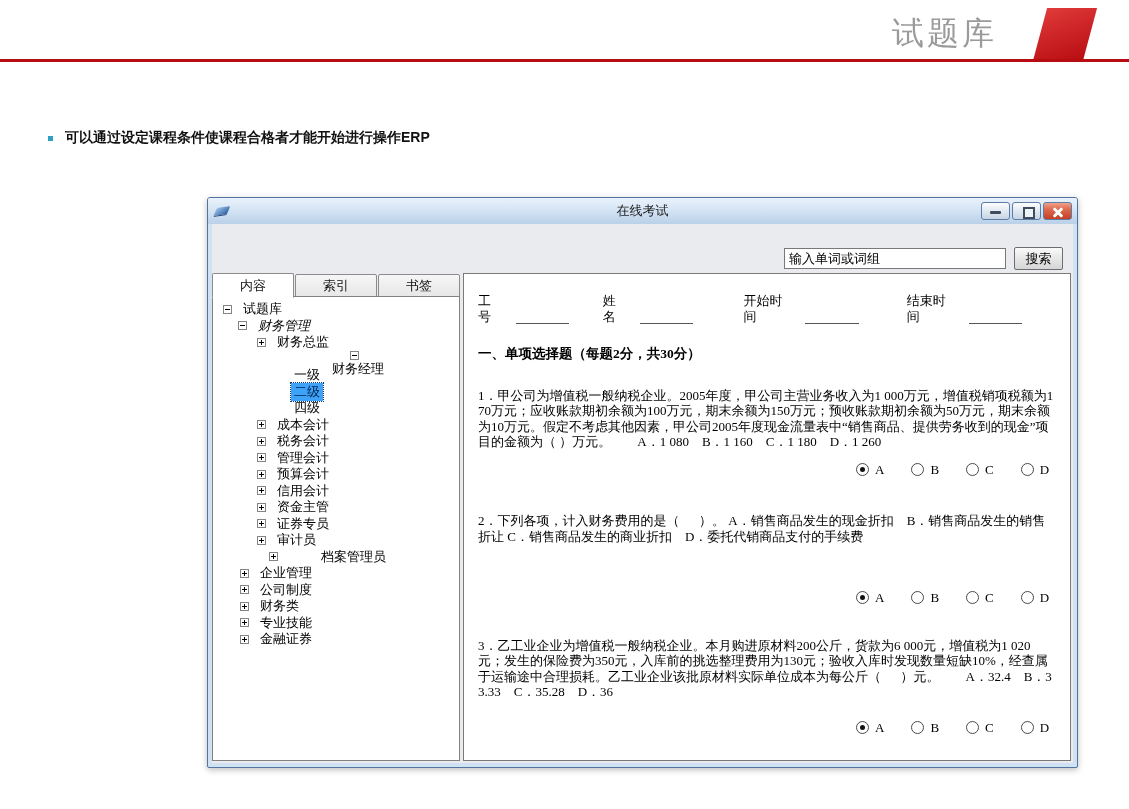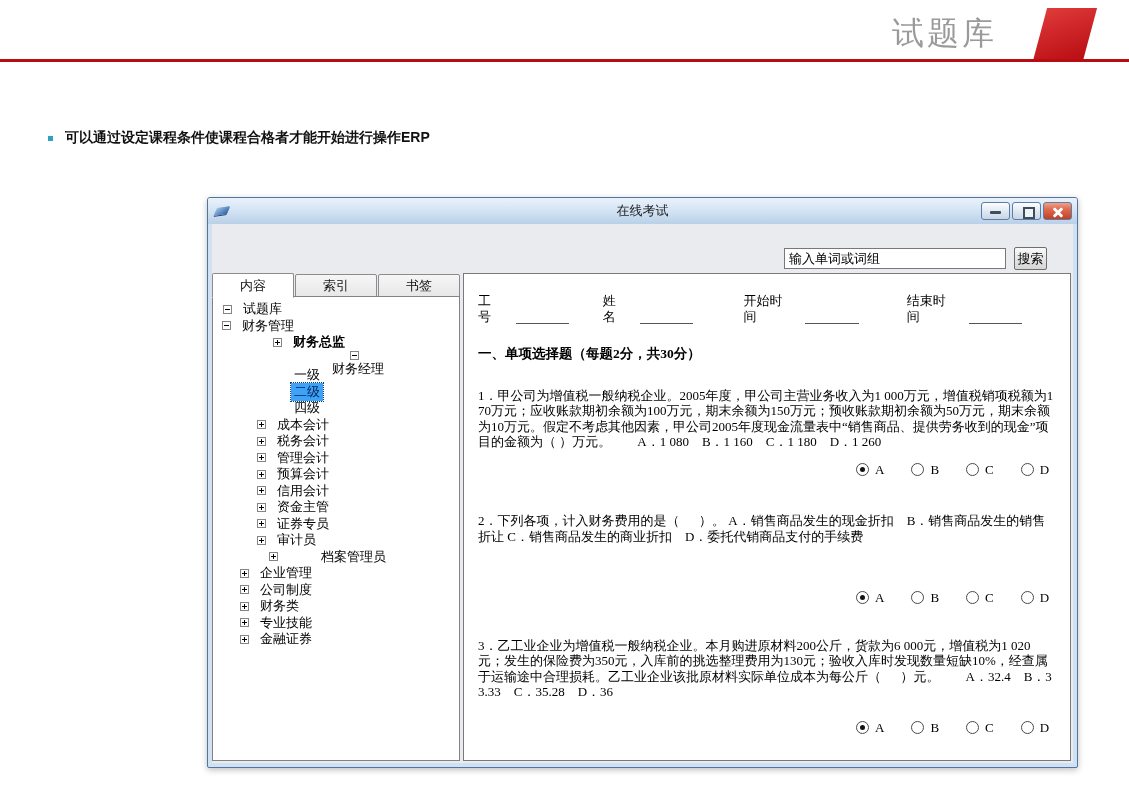--- a/index.html
+++ b/index.html
@@ -42,21 +42,21 @@
                      background:#fff; border-radius:1px; }
   .wbtn.close:before { transform:rotate(45deg); }
   .wbtn.close:after { transform:rotate(-45deg); }
 
   .win-inner { position:absolute; left:4px; right:4px; top:26px; bottom:4px; background:#e9ebee; }
 
   
   .search-input { position:absolute; top:24px; left:572px; width:222px; height:21px;
                   border:1px solid #787878; background:#fff; font-size:13px; padding:0 4px;
                   font-family:"Liberation Sans", sans-serif; color:#000; }
-  .search-btn { position:absolute; top:23px; left:802px; width:33px; height:23px;
+  .search-btn { position:absolute; top:23px; left:802px; width:49px; height:23px;
                 border:1px solid #6e6e6e; border-radius:2px; font-size:13px;
                 background:linear-gradient(#fafafa,#e8e8e8 45%,#d6d6d6); cursor:pointer; }
 
   
   .tabs { position:absolute; left:0; top:49px; height:24px; display:flex; }
   .tab { width:82px; height:36px; margin-top:1px; border:1px solid #8c8c8c; border-radius:2px 2px 0 0;
          font-size:13px; text-align:center; line-height:21px; cursor:pointer;
          background:linear-gradient(#f6f6f6,#dedede); color:#111; margin-right:1px; }
   .tab.active { background:#fff; height:25px; margin-top:0; line-height:24px; border-bottom:1px solid #fff; z-index:3; }
 
@@ -141,25 +141,25 @@
         <div class="tab">索引</div>
         <div class="tab">书签</div>
       </div>
 
       <div class="tree-panel">
         <div class="tree">
             <div class="tree-row" style="padding-left: 10px;">
     <span class="ebox"></span>
     <span class="tree-label">试题库</span>
   </div>
-            <div class="tree-row" style="padding-left: 9px;">
+            <div class="tree-row" style="padding-left: 25px; font-style: italic;">
     <span class="ebox"></span>
     <span class="tree-label">财务管理</span>
   </div>
-            <div class="tree-row" style="padding-left: 60px; font-weight: bold;">
+            <div class="tree-row" style="padding-left: 44px;">
     <span class="ebox plus"></span>
     <span class="tree-label">财务总监</span>
   </div>
             <div class="tree-row" style="padding-left: 44px; flex-direction: column;">
     <span class="ebox"></span>
     <span class="tree-label">财务经理</span>
   </div>
             <div class="tree-row" style="padding-left: 61px;">
     <span class="ebox hidden"></span>
     <span class="tree-label">一级</span>

